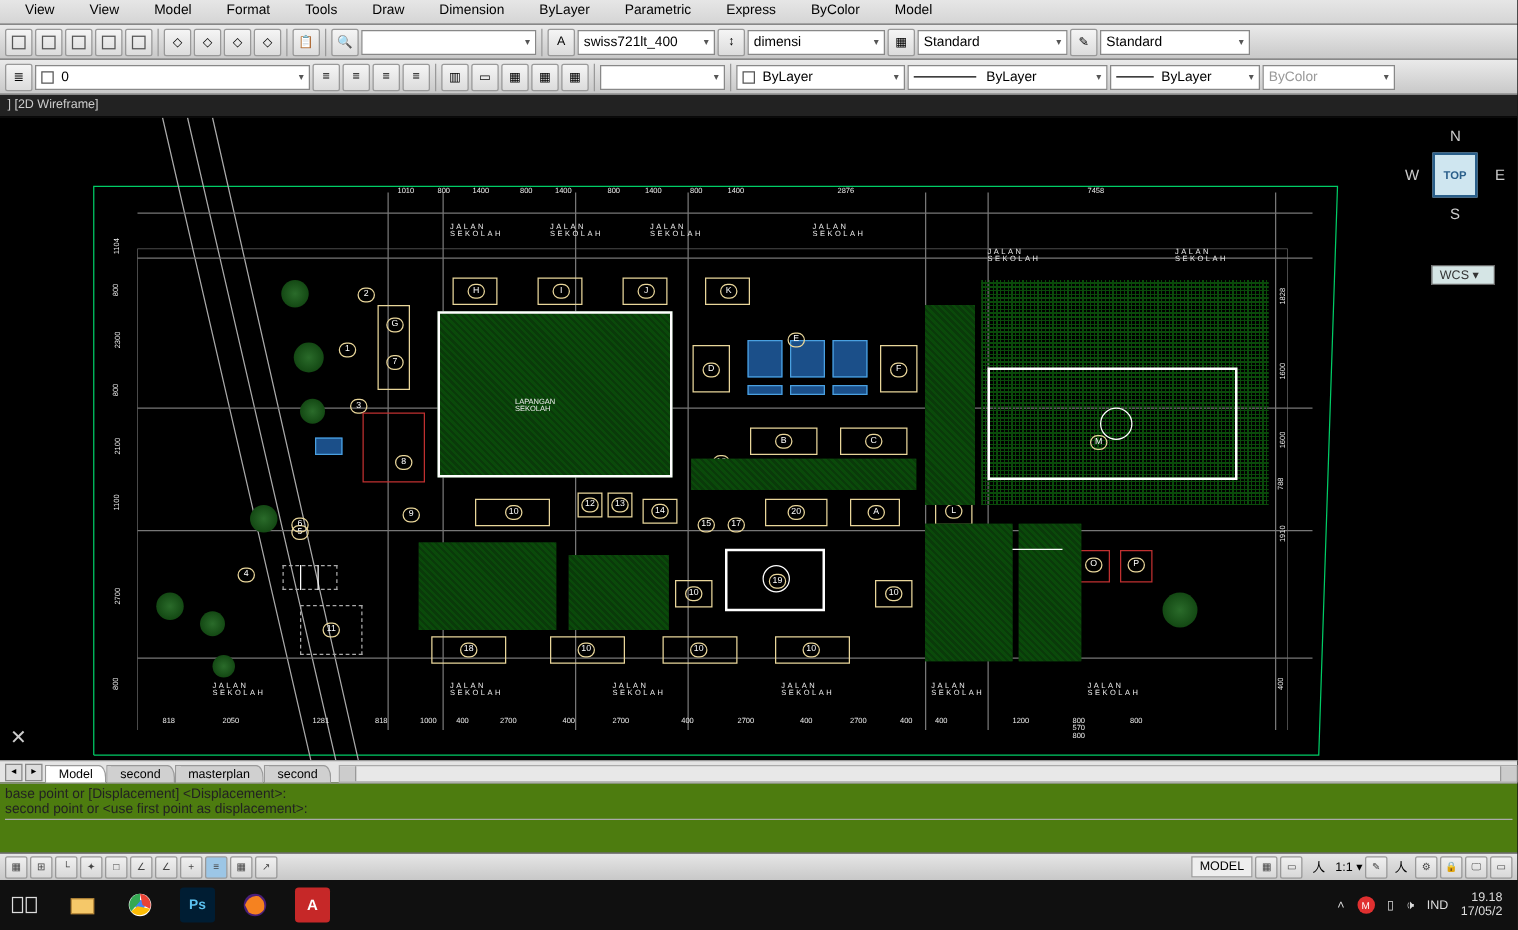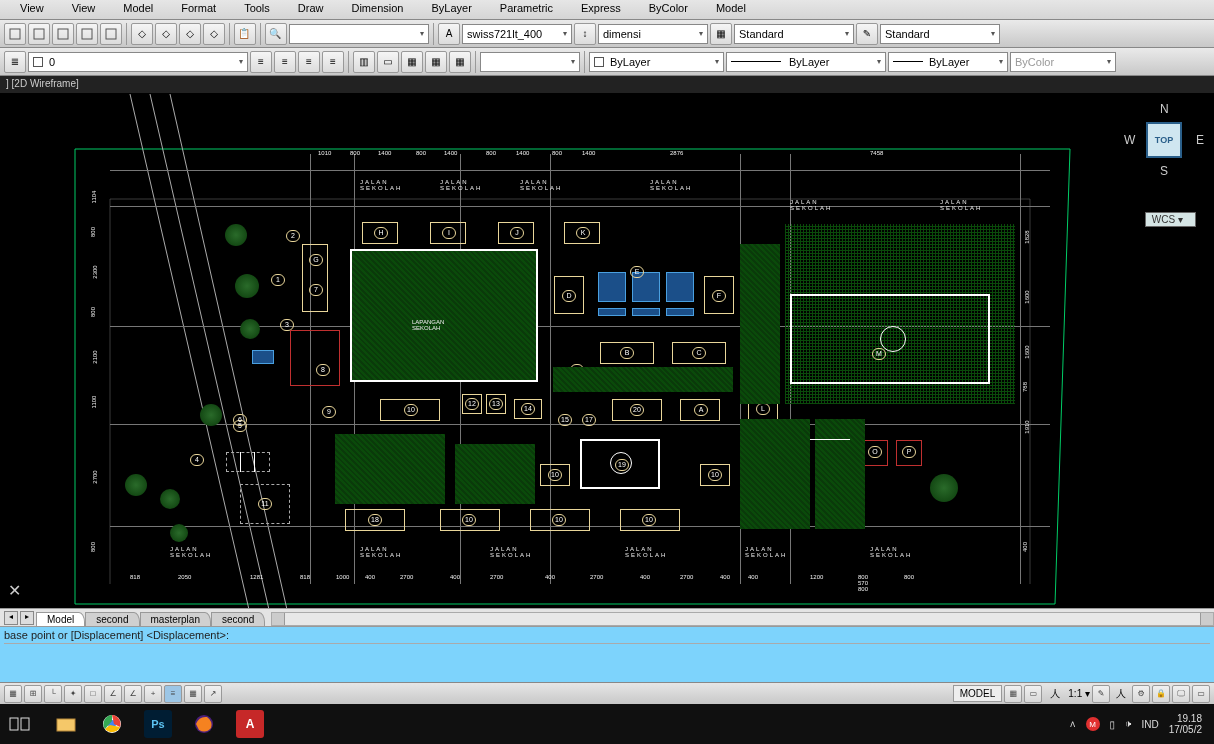--- a/index.html
+++ b/index.html
@@ -27,21 +27,21 @@
 .roomlbl { position:absolute; color:#fff; font-size:7px; border:1px solid #e9d69a; border-radius:7px; width:14px; height:12px; text-align:center; line-height:10px; }
 .dimtxt { position:absolute; color:#eee; font-size:6px; }
 .green { position:absolute; background:radial-gradient(#2a6b2a,#0a3a0a); border-radius:50%; }
 .greenrect { position:absolute; background:#0a3a0a; background-image:repeating-linear-gradient(45deg,#0a4a0a 0 2px,#0a3a0a 2px 4px);}
 .tabs { height:18px; background:#e4e4e4; display:flex; align-items:flex-end; padding-left:4px; border-top:1px solid #999; }
 .tab { padding:1px 10px; font-size:10px; border:1px solid #999; border-bottom:none; background:#d0d0d0; margin-right:0px; border-radius:0 6px 0 0/0 10px 0 0; }
 .tab.active { background:#fff; }
 .scrollbar { flex:1; height:14px; background:#e8e8e8; margin-left:6px; border:1px solid #aaa; position:relative;}
 .scrollbar::before{content:"";position:absolute;left:0;width:12px;height:100%;background:#ccc;border-right:1px solid #999}
 .scrollbar::after{content:"";position:absolute;right:0;width:12px;height:100%;background:#ccc;border-left:1px solid #999}
-.cmd { height:56px; background:#7dd3fc; border-top:1px solid #999; padding:2px 4px; font-family:"Lucida Console",monospace; font-size:11px; color:#222; overflow:hidden;}
+.cmd { height:56px; background:#4d7c0f; border-top:1px solid #999; padding:2px 4px; font-family:"Lucida Console",monospace; font-size:11px; color:#222; overflow:hidden;}
 .cmdinput { height:16px; border-top:1px solid #aaa; margin-top:2px;}
 .statusbar { height:22px; background:linear-gradient(#e6e6e6,#c8c8c8); display:flex; align-items:center; padding:0 4px; gap:2px; border-top:1px solid #888; font-size:10px; }
 .sbtn { width:18px; height:18px; border:1px solid #999; background:linear-gradient(#f0f0f0,#d8d8d8); border-radius:2px; display:flex; align-items:center; justify-content:center; font-size:8px; color:#444;}
 .statusbar .sep { flex:1; }
 .taskbar { height:40px; background:#101010; display:flex; align-items:center; padding:0 6px; gap:18px; }
 .tskicon { width:28px; height:28px; display:flex; align-items:center; justify-content:center; border-radius:3px;}
 .tray { margin-left:auto; display:flex; align-items:center; gap:10px; color:#ddd; font-size:10px; padding-right:6px;}
 .pool { position:absolute; background:#1b4f89; border:1px solid #4aa0e0;}
 .field { position:absolute; border:2px solid #fff; }
 .whiteline{position:absolute;background:#fff;}
@@ -368,20 +368,21 @@
   <div style="width:14px;height:14px;border:1px solid #888;background:#ddd;margin:0 2px 1px 0;font-size:8px;text-align:center">▸</div>
   <div class="tab active">Model</div>
   <div class="tab">second</div>
   <div class="tab">masterplan</div>
   <div class="tab">second</div>
   <div class="scrollbar"></div>
 </div>
 
 <div class="cmd">
   <div>base point or [Displacement] &lt;Displacement&gt;:</div>
+  <div>second point or &lt;use first point as displacement&gt;:</div>
   <div class="cmdinput"></div>
 </div>
 
 <div class="statusbar">
   <div class="sbtn">▦</div>
   <div class="sbtn">⊞</div>
   <div class="sbtn">└</div>
   <div class="sbtn">✦</div>
   <div class="sbtn">□</div>
   <div class="sbtn">∠</div>

